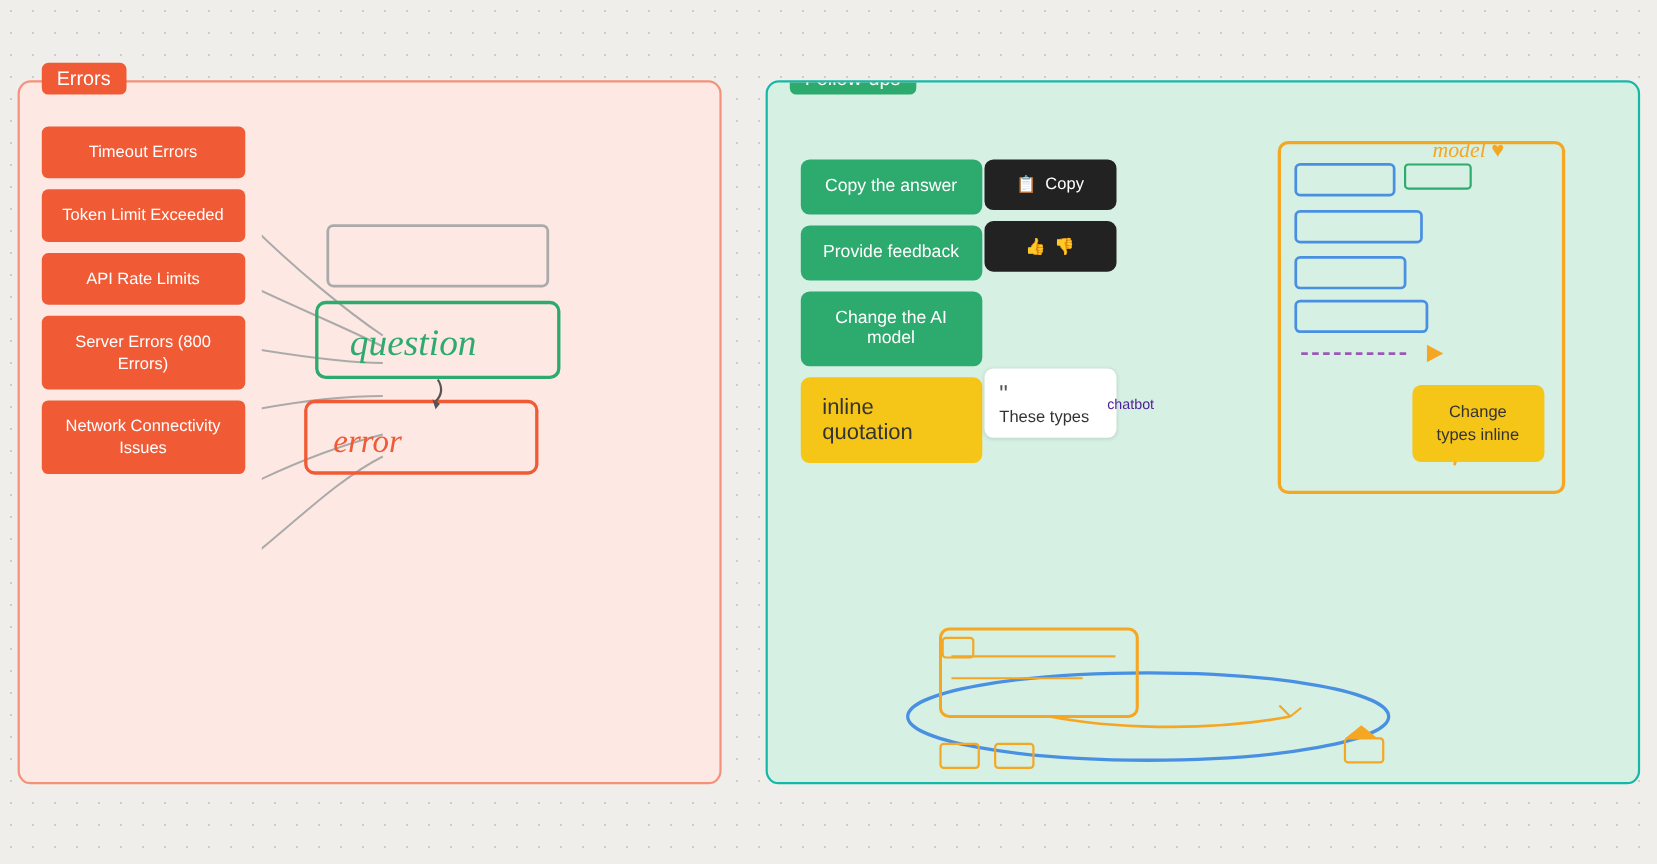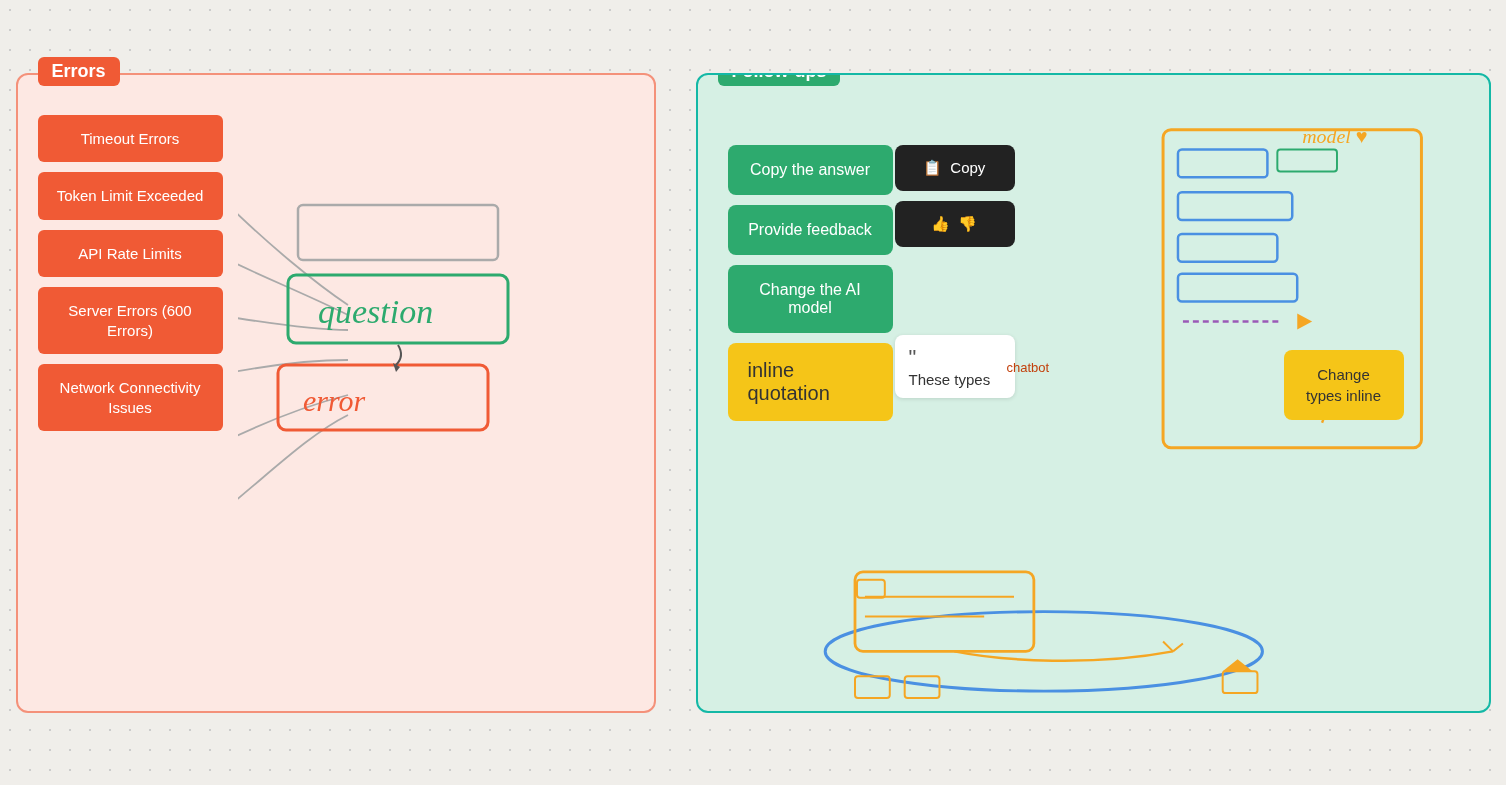--- a/index.html
+++ b/index.html
@@ -21,21 +21,21 @@
       position: relative;
       border-radius: 12px;
       padding: 30px 20px 20px 20px;
     }
 
     .panel-label {
       position: absolute;
       top: -18px;
       left: 20px;
       font-size: 18px;
-      font-weight: bold;
+      font-weight: normal;
       color: white;
       padding: 4px 14px;
       border-radius: 6px;
     }
 
     
     .left-panel {
       width: 640px;
       height: 640px;
       background-color: #fde8e3;
@@ -209,21 +209,21 @@
 </head>
 <body>
 
 <div class="panel left-panel">
   <div class="panel-label">Errors</div>
 
   <div class="error-buttons">
     <button class="error-btn">Timeout Errors</button>
     <button class="error-btn">Token Limit Exceeded</button>
     <button class="error-btn">API Rate Limits</button>
-    <button class="error-btn">Server Errors (600 Errors)</button>
+    <button class="error-btn">Server Errors (800 Errors)</button>
     <button class="error-btn">Network Connectivity Issues</button>
   </div>
 
   <div class="sketch-left">
     <svg width="380" height="560" viewBox="0 0 380 560" fill="none" xmlns="http://www.w3.org/2000/svg">
 
       <rect x="60" y="40" width="200" height="55" rx="5" stroke="#aaa" stroke-width="2.5" fill="none" stroke-dasharray="0"></rect>
 
       <path d="M-20,30 C30,80 80,120 110,140" stroke="#aaa" stroke-width="1.8" fill="none"></path>
       <path d="M-20,90 C20,110 70,130 110,150" stroke="#aaa" stroke-width="1.8" fill="none"></path>
@@ -312,21 +312,21 @@
 
         <div style="height:68px;"></div>
 
         <div class="inline-quote-box">
           <div class="quote-mark">"</div>
           <div>These types</div>
         </div>
       </div>
 
       <div style="position:relative; margin-left:-10px; margin-top:215px;">
-        <div style="font-size:13px; color:#c2410c; text-align:right; margin-bottom:2px;">chatbot</div>
+        <div style="font-size:13px; color:#4c1d95; text-align:right; margin-bottom:2px;">chatbot</div>
       </div>
 
     </div>
 
     <div class="change-model-box" style="position:absolute; top:235px; right:65px; z-index:3;">
       <span>Change types inline</span>
     </div>
   </div>
 </div>
 

